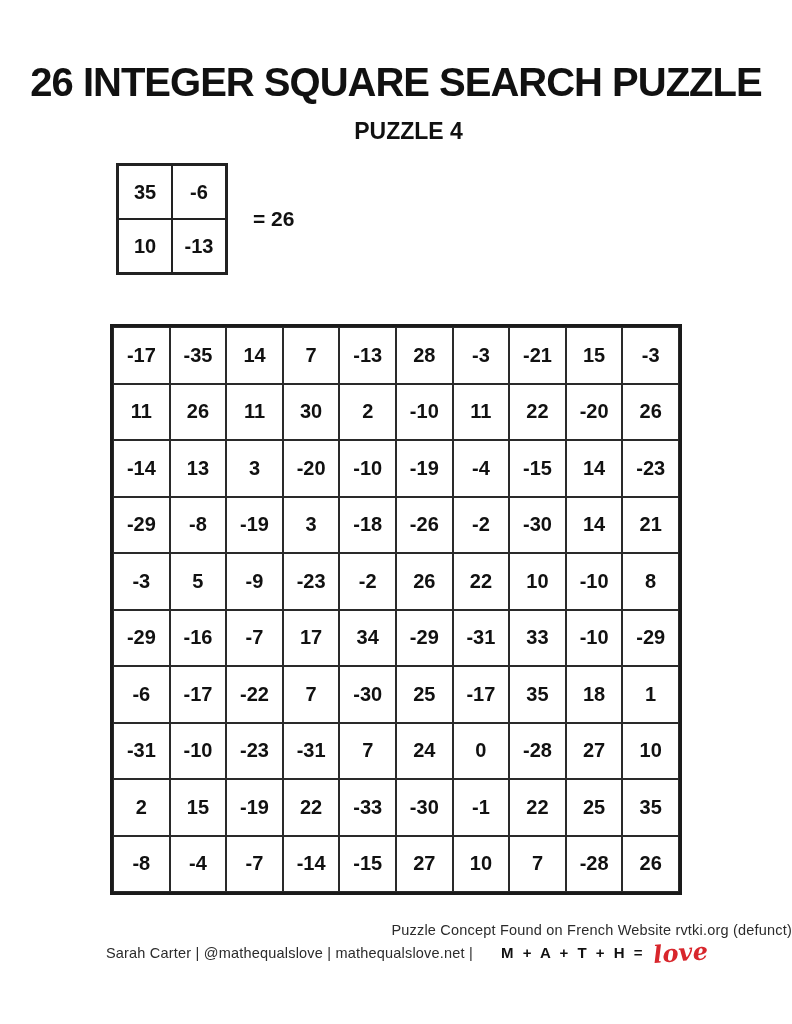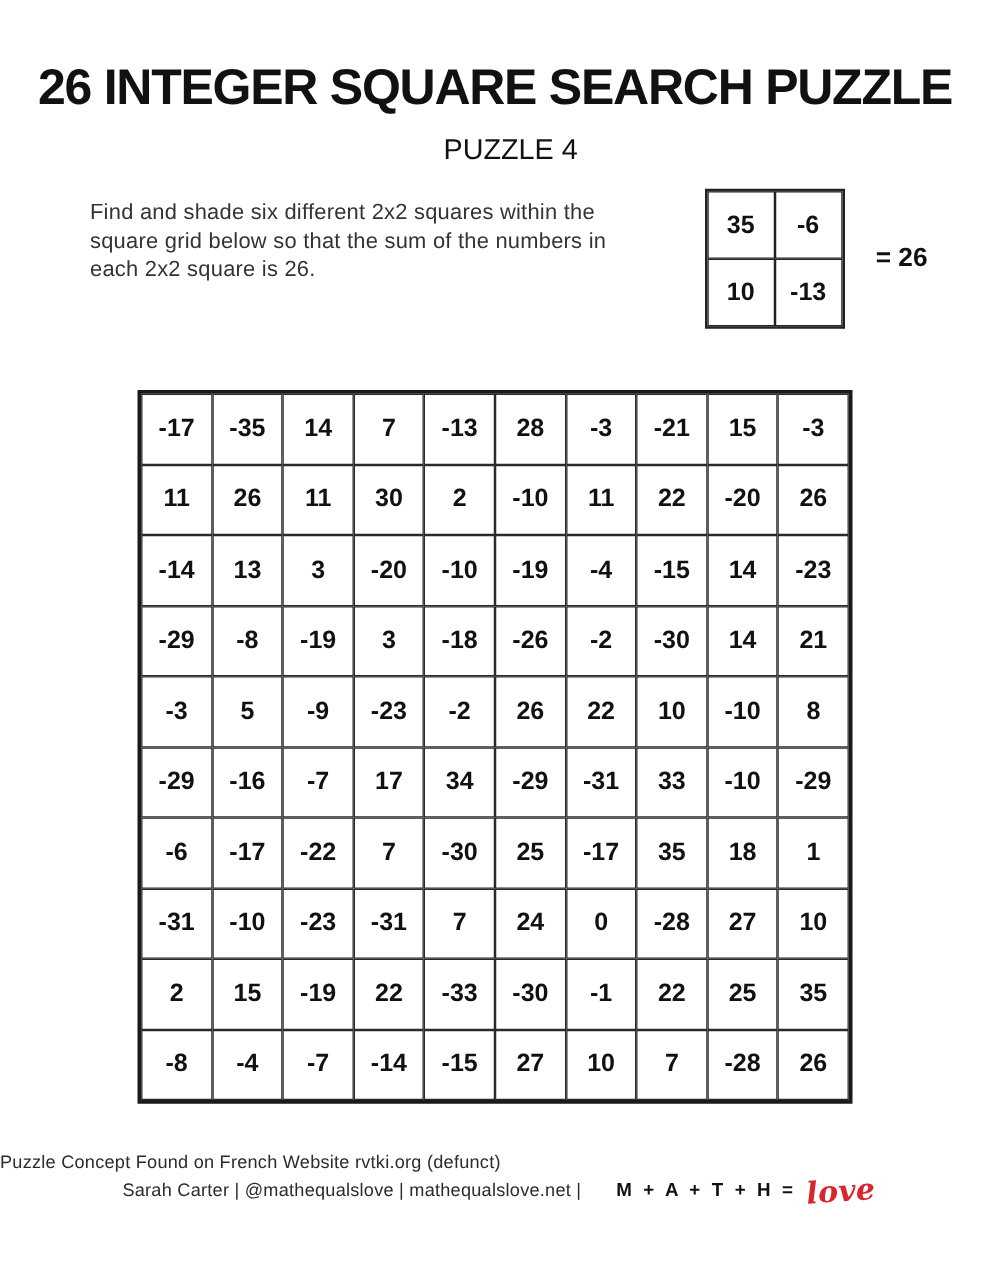--- a/index.html
+++ b/index.html
@@ -7,32 +7,32 @@
   .page {
     position:relative;
     width:792px; height:1024px;
     margin:0 auto;
     background:#ffffff;
     font-family:"Liberation Sans", sans-serif;
     color:#1a1a1a;
     overflow:hidden;
   }
   .title {
-    margin-top:48px;
+    margin-top:60px;
     text-align:center;
     font-size:40px;
     font-weight:800;
     letter-spacing:-1px;
     color:#111;
   }
   .subtitle {
     margin-top:13px;
     text-align:center;
     font-size:23px;
-    font-weight:400;
+    font-weight:700;
     letter-spacing:0px;
     color:#111;
     padding-left:25px;
   }
   .intro-row {
     display:flex;
     align-items:flex-start;
     margin:25px 50px 0 72px;
   }
   .instructions {
@@ -78,23 +78,23 @@
     background:#fff;
   }
   .grid-cell {
     border:1px solid #2a2a2a;
     display:flex; align-items:center; justify-content:center;
     font-size:20px; font-weight:700; color:#111;
     cursor:pointer;
   }
   .footer {
     position:absolute;
-    left:0; right:16px;
+    left:0; right:0;
     top:922px;
-    text-align:left;
+    text-align:right;
     color:#2b2b2b;
   }
   .footer-line1 {
     font-size:14.5px;
     letter-spacing:0.2px;
   }
   .footer-line2 {
     margin-top:5px;
     font-size:14.5px;
     letter-spacing:0.2px;
@@ -123,21 +123,20 @@
 </style>
 </head>
 <body>
 
 <div class="page">
 
   <div class="title">26 INTEGER SQUARE SEARCH PUZZLE</div>
   <div class="subtitle">PUZZLE 4</div>
 
   <div class="intro-row">
-    <div class="instructions">Find and shade six different 2x2 squares within the square grid below so that the sum of the numbers in each 2x2 square is 26.</div>
     <div class="example-wrap">
       <div class="example-grid">
           <div class="example-cell">35</div>
           <div class="example-cell">-6</div>
           <div class="example-cell">10</div>
           <div class="example-cell">-13</div>
         </div>
       <div class="equals-label">= 26</div>
     </div>
   </div>

